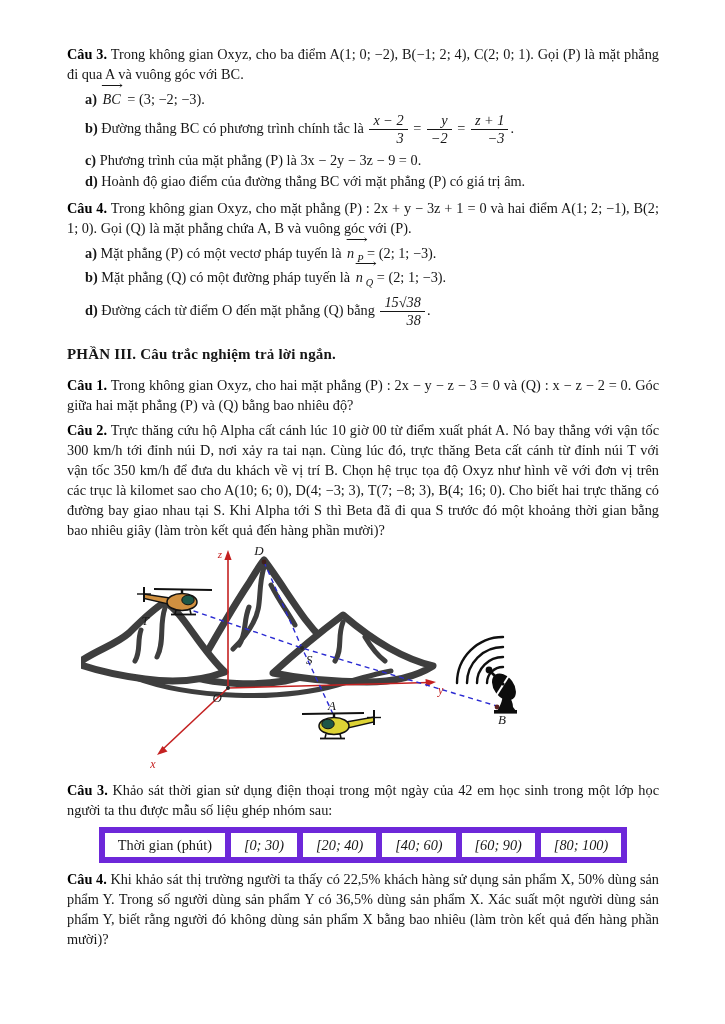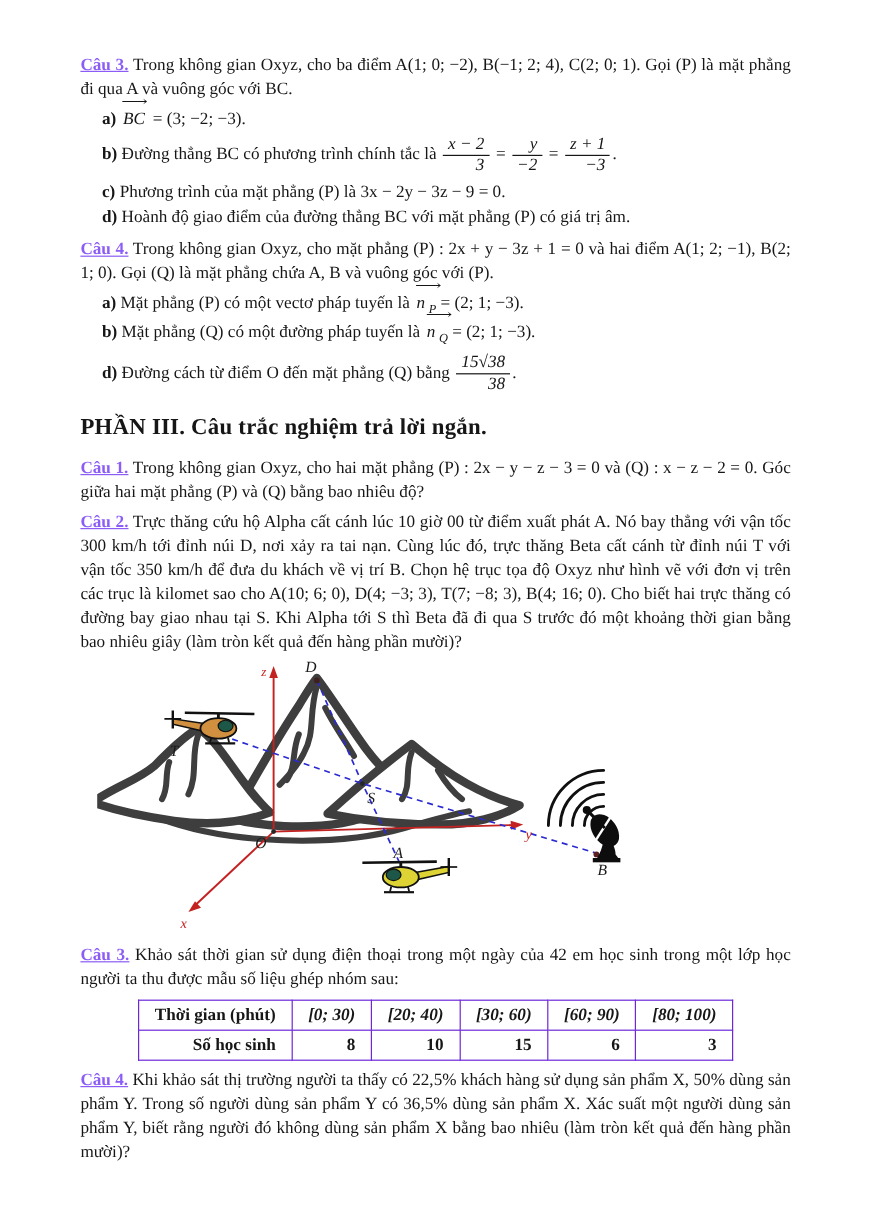--- a/index.html
+++ b/index.html
@@ -2,36 +2,36 @@
 <html><head>
 <meta charset="utf-8">
 <style>
   html,body{margin:0;padding:0;}
   body{
     width:725px;height:1024px;background:#ffffff;overflow:hidden;
     font-family:"Liberation Serif","DejaVu Serif",serif;color:#161616;
   }
   .page{padding:44px 66px 0 67px;font-size:14.3px;line-height:1.4;text-align:justify;}
   p.q{margin:0 0 5px 0;}
-  .qlabel{color:#8b5cf6;font-weight:bold;text-decoration:underline;}
+  .qlabel{color:#000000;font-weight:bold;}
   .items{margin:0 0 7px 0;}
   .item{padding-left:37px;text-indent:-19px;margin:1px 0;}
   .item-frac{margin:4px 0;}
   .marker{font-weight:bold;}
   .mi{font-style:italic;}
   .frac{display:inline-block;vertical-align:middle;text-align:right;font-style:italic;line-height:1.05;padding:0 2px;text-indent:0;}
   .frac .num{display:block;border-bottom:1px solid #161616;padding:0 4px 1px;}
   .frac .den{display:block;padding:1px 4px 0;}
   .vec{display:inline-block;position:relative;font-style:italic;margin:0 3px 0 2px;text-indent:0;}
   .vec .arr{position:absolute;left:0;right:0;top:-0.8em;text-align:center;font-size:0.8em;font-style:normal;line-height:1;transform:scaleX(1.35);}
   sub.msub{font-style:italic;font-size:0.72em;}
-  h2.part{font-size:19px;margin:16px 0 10px;text-align:left;letter-spacing:0.2px;}
+  h2.part{font-size:15px;margin:16px 0 10px;text-align:left;letter-spacing:0.2px;}
   .fig{margin:2px 0 0 14px;}
   table.data{border-collapse:collapse;margin:7px auto 6px;font-size:14.3px;}
-  table.data td{border:1px solid #6d28d9;padding:2px 13px;text-align:right;font-weight:bold;}
+  table.data td{border:6px solid #6d28d9;padding:2px 13px;text-align:left;}
 </style>
 </head>
 <body>
 
 <div class="page">
 
   <p class="q"><span class="qlabel">Câu 3.</span> <span>Trong không gian Oxyz, cho ba điểm A(1; 0; −2), B(−1; 2; 4), C(2; 0; 1). Gọi (P) là mặt phẳng đi qua A và vuông góc với BC.</span></p>
   <div class="items">
     <div class="item">
       <span class="marker">a)</span>
@@ -180,31 +180,23 @@
   </div>
 
   <p class="q"><span class="qlabel">Câu 3.</span> <span>Khảo sát thời gian sử dụng điện thoại trong một ngày của 42 em học sinh trong một lớp học người ta thu được mẫu số liệu ghép nhóm sau:</span></p>
 
   <table class="data">
     <tbody>
       <tr>
         <td>Thời gian (phút)</td>
         <td class="mi">[0; 30)</td>
         <td class="mi">[20; 40)</td>
-        <td class="mi">[30; 60)</td>
+        <td class="mi">[40; 60)</td>
         <td class="mi">[60; 90)</td>
         <td class="mi">[80; 100)</td>
       </tr>
-      <tr>
-        <td>Số học sinh</td>
-        <td>8</td>
-        <td>10</td>
-        <td>15</td>
-        <td>6</td>
-        <td>3</td>
-      </tr>
     </tbody>
   </table>
 
 
   <p class="q"><span class="qlabel">Câu 4.</span> <span>Khi khảo sát thị trường người ta thấy có 22,5% khách hàng sử dụng sản phẩm X, 50% dùng sản phẩm Y. Trong số người dùng sản phẩm Y có 36,5% dùng sản phẩm X. Xác suất một người dùng sản phẩm Y, biết rằng người đó không dùng sản phẩm X bằng bao nhiêu (làm tròn kết quả đến hàng phần mười)?</span></p>
 
 </div>
 
 </body></html>

